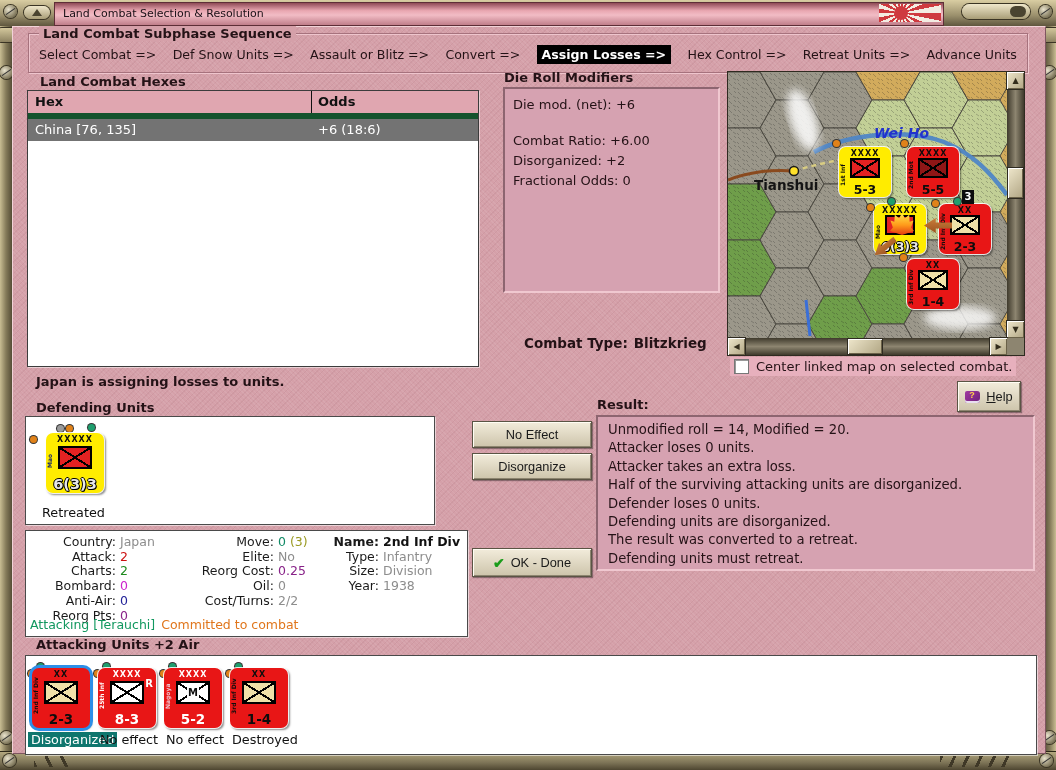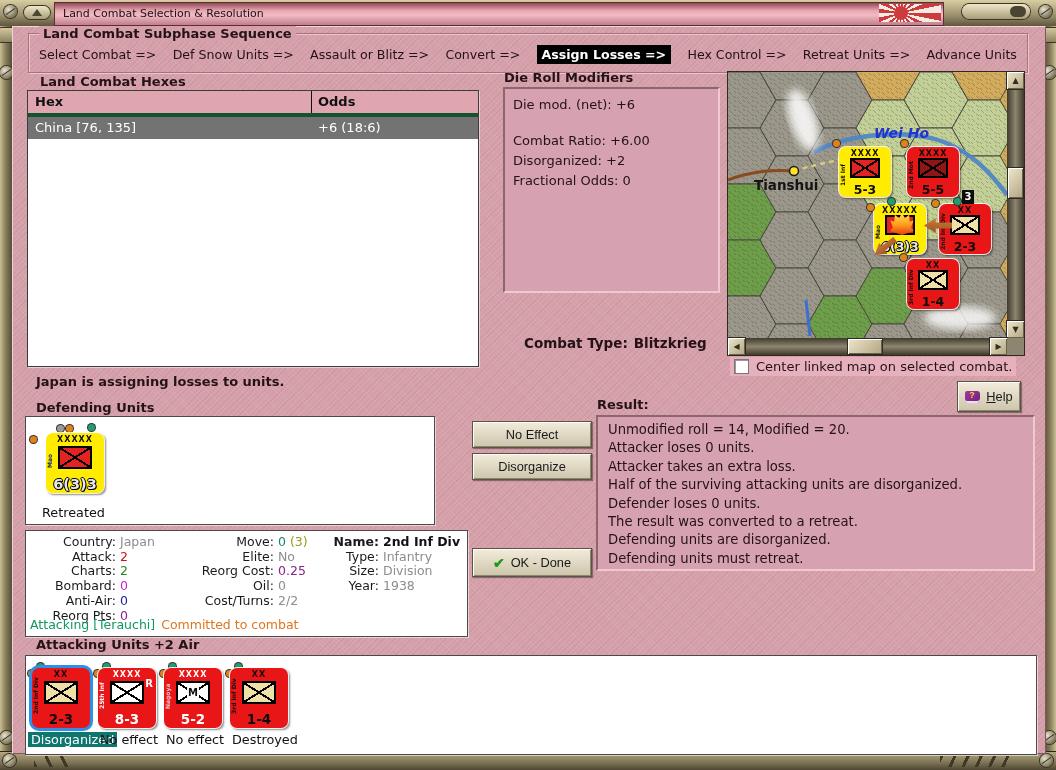--- a/index.html
+++ b/index.html
@@ -32,21 +32,21 @@
     border-top:1px solid #f2d3d8;border-left:1px solid #f2d3d8;border-right:1px solid #7e5660;border-bottom:1px solid #7e5660;}
   .bold13{font-size:13px;font-weight:bold;color:#241216;}
   
   .groupbox{position:absolute;left:28px;top:33px;width:998px;height:38px;border:1px solid #a6727d;box-shadow:inset 1px 1px 0 #efc5cd,1px 1px 0 #efc5cd;}
   .groupbox-title{position:absolute;left:10px;top:-8px;padding:0 4px;background:#d5a0a9;font-size:13px;font-weight:bold;color:#241216;}
   .seq-row{position:absolute;left:10px;right:10px;top:11px;display:flex;justify-content:space-between;align-items:center;font-size:12.6px;color:#241216;}
   .seq-step{white-space:nowrap;}
   .seq-step.active{background:#000;color:#fff;font-weight:bold;padding:2px 5px;}
   
   .hex-table{position:absolute;left:27px;top:90px;width:450px;height:275px;background:#fff;border:1px solid #3c3c3c;box-shadow:1px 1px 0 rgba(255,255,255,.5);}
-  .ht-header{position:relative;height:22px;background:#e0a6b0;border-bottom:4px solid #14532d;font-size:13px;font-weight:bold;color:#111;}
+  .ht-header{position:relative;height:22px;background:#e0a6b0;border-bottom:6px solid #14532d;font-size:13px;font-weight:bold;color:#111;}
   .ht-header .c1{position:absolute;left:7px;top:3px;}
   .ht-header .c2{position:absolute;left:290px;top:3px;}
   .ht-header .sep{position:absolute;left:283px;top:0;width:1px;height:22px;background:#111;}
   .ht-row{position:relative;height:22px;font-size:13px;}
   .ht-row.selected{background:#737373;color:#fff;}
   .ht-row .c1{position:absolute;left:7px;top:3px;}
   .ht-row .c2{position:absolute;left:290px;top:3px;}
   
   .drm-title{position:absolute;left:504px;top:70px;}
   .drm-panel{position:absolute;left:503px;top:87px;width:217px;height:206px;background:#d6a2b1;border:2px solid;border-color:#8d6570 #f0c8d0 #f0c8d0 #8d6570;box-sizing:border-box;padding:6px 8px;font-size:13px;color:#241216;line-height:20px;}
@@ -371,22 +371,22 @@
       <span><span class="uline">H</span><span>elp</span></span>
     </button>
 
   <div class="bold13 result-title">Result:</div>
   <div class="result-panel">
     <div>Unmodified roll = 14, Modified = 20.</div>
     <div>Attacker loses 0 units.</div>
     <div>Attacker takes an extra loss.</div>
     <div>Half of the surviving attacking units are disorganized.</div>
     <div>Defender loses 0 units.</div>
+    <div>Defending units are disorganized.</div>
     <div>The result was converted to a retreat.</div>
-    <div>Defending units are disorganized.</div>
     <div>Defending units must retreat.</div>
   </div>
 
   <div class="wpanel info-panel">
     <div class="info-col col1">
       <div class="info-row">
           <span class="lbl">Country:</span>
           <span class="v-gray">Japan</span>
         </div>
       <div class="info-row">

